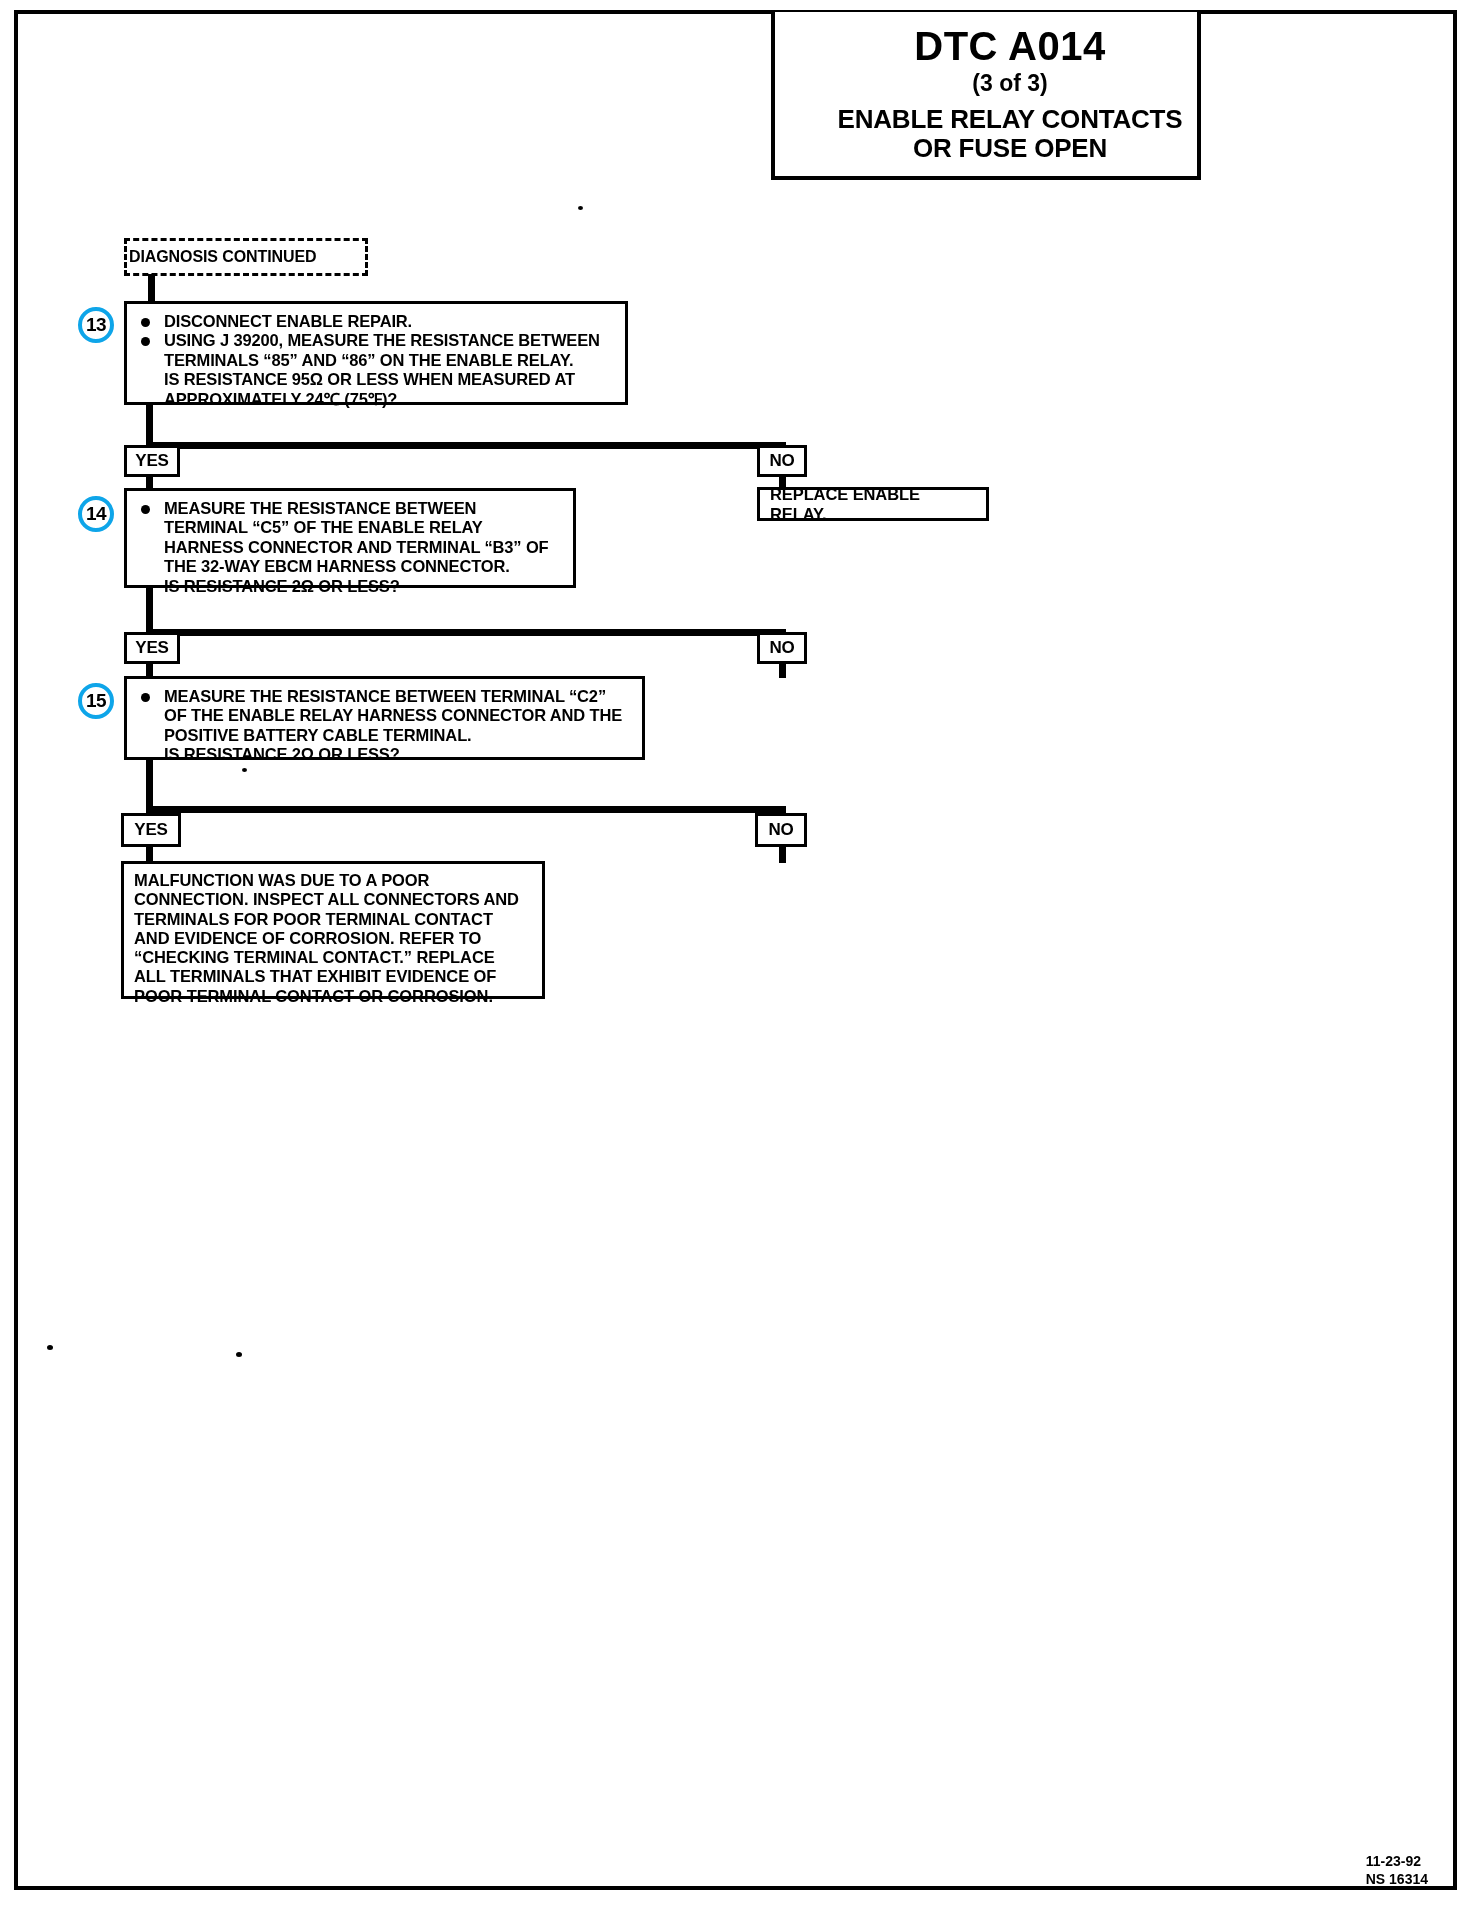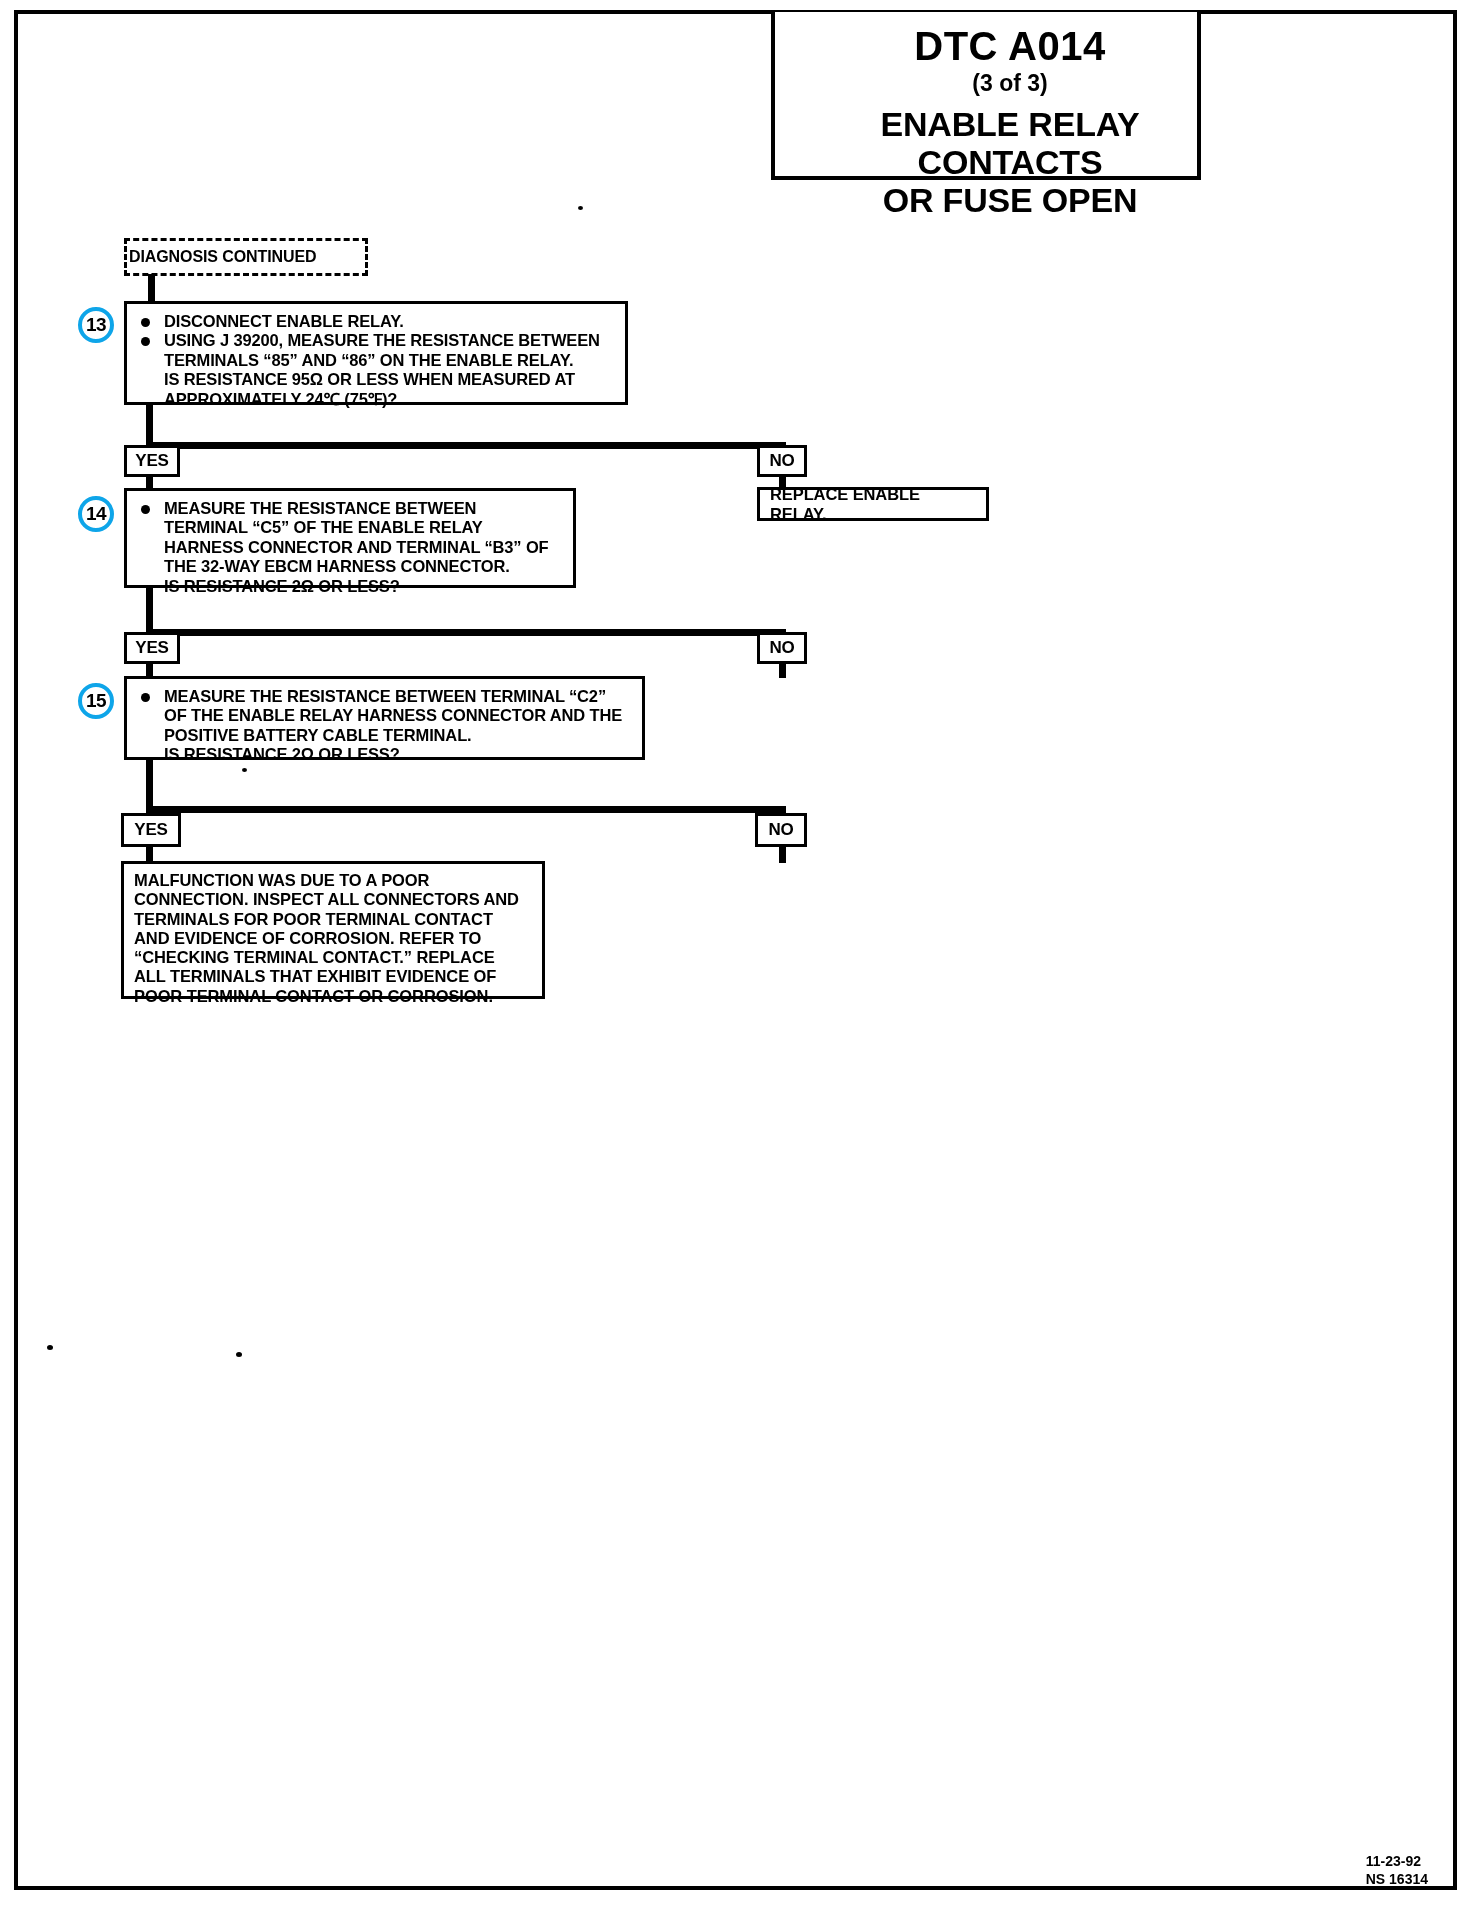--- a/index.html
+++ b/index.html
@@ -49,21 +49,21 @@
     letter-spacing: 0.5px;
     line-height: 1.02;
   }
   .title-page {
     font-size: 23px;
     font-weight: bold;
     margin-top: 4px;
     line-height: 1.05;
   }
   .title-sub {
-    font-size: 34px;
+    font-size: 26px;
     font-weight: bold;
     margin-top: 10px;
     line-height: 1.12;
     letter-spacing: -0.2px;
   }
   
   .box {
     position: absolute;
     background: #fff;
     border: 3px solid #000;
@@ -187,21 +187,21 @@
   <div class="box dashed" style="left:124px; top:238px; width:244px; height:38px;">
     <span>DIAGNOSIS CONTINUED</span>
   </div>
 
   <div class="vline" style="left:148px; top:274px; height:32px;"></div>
 
   <div class="step-num" style="left:78px; top:307px;">13</div>
   <div class="step-box" style="left:124px; top:301px; width:504px; height:104px;">
     <div class="bullet-line">
       <span class="bullet-dot"></span>
-      <span class="bullet-text">DISCONNECT ENABLE RELAY.</span>
+      <span class="bullet-text">DISCONNECT ENABLE REPAIR.</span>
     </div>
     <div class="bullet-line">
       <span class="bullet-dot"></span>
       <span class="bullet-text">USING J 39200, MEASURE THE RESISTANCE BETWEEN
 TERMINALS “85” AND “86” ON THE ENABLE RELAY.
 IS RESISTANCE 95Ω OR LESS WHEN MEASURED AT
 APPROXIMATELY 24℃ (75℉)?</span>
     </div>
   </div>
 

